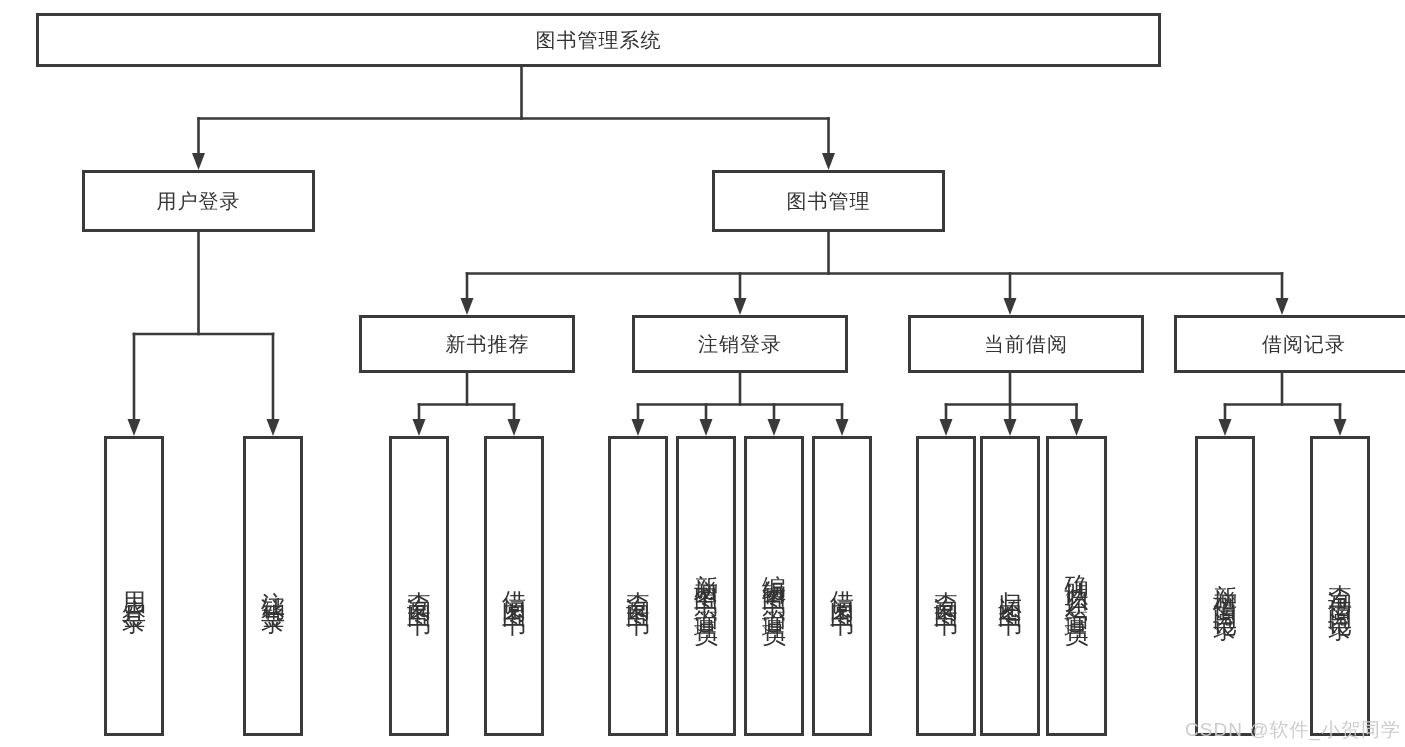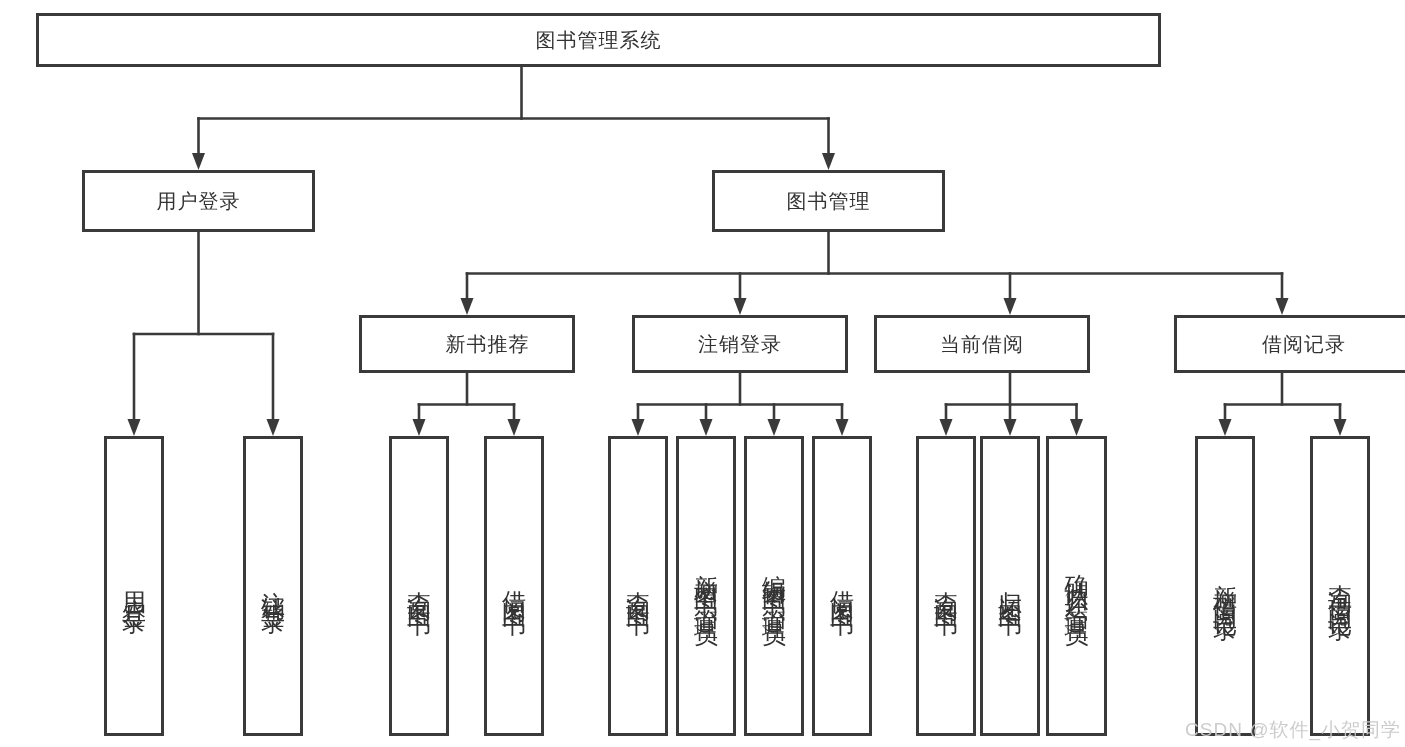--- a/index.html
+++ b/index.html
@@ -89,21 +89,21 @@
   </div>
 <div class="node h" id="n2" style="left: 712px; top: 170px; width: 233px; height: 62px;">
     <span>图书管理</span>
   </div>
 <div class="node h" id="n3" style="left: 359px; top: 315px; width: 216px; height: 58px; padding-left: 41px;">
     <span>新书推荐</span>
   </div>
 <div class="node h" id="n4" style="left: 632px; top: 315px; width: 216px; height: 58px;">
     <span>注销登录</span>
   </div>
-<div class="node h" id="n5" style="left: 874px; top: 315px; width: 216px; height: 58px;">
+<div class="node h" id="n5" style="left: 908px; top: 315px; width: 236px; height: 58px;">
     <span>当前借阅</span>
   </div>
 <div class="node h" id="n6" style="left: 1174px; top: 315px; width: 260px; height: 58px;">
     <span>借阅记录</span>
   </div>
 <div class="node v" id="n7" style="left: 104px; top: 436px; width: 60px; height: 300px;">
     <span>用户登录</span>
   </div>
 <div class="node v" id="n8" style="left: 243px; top: 436px; width: 60px; height: 300px;">
     <span>注销登录</span>

